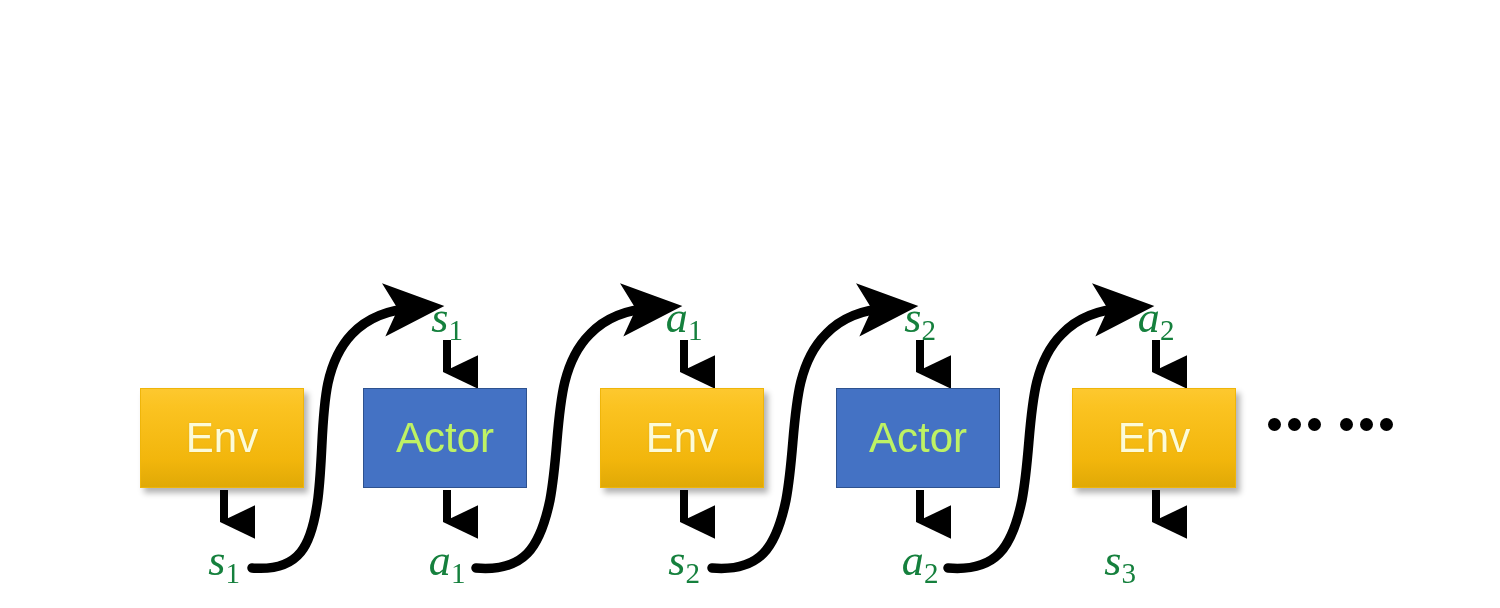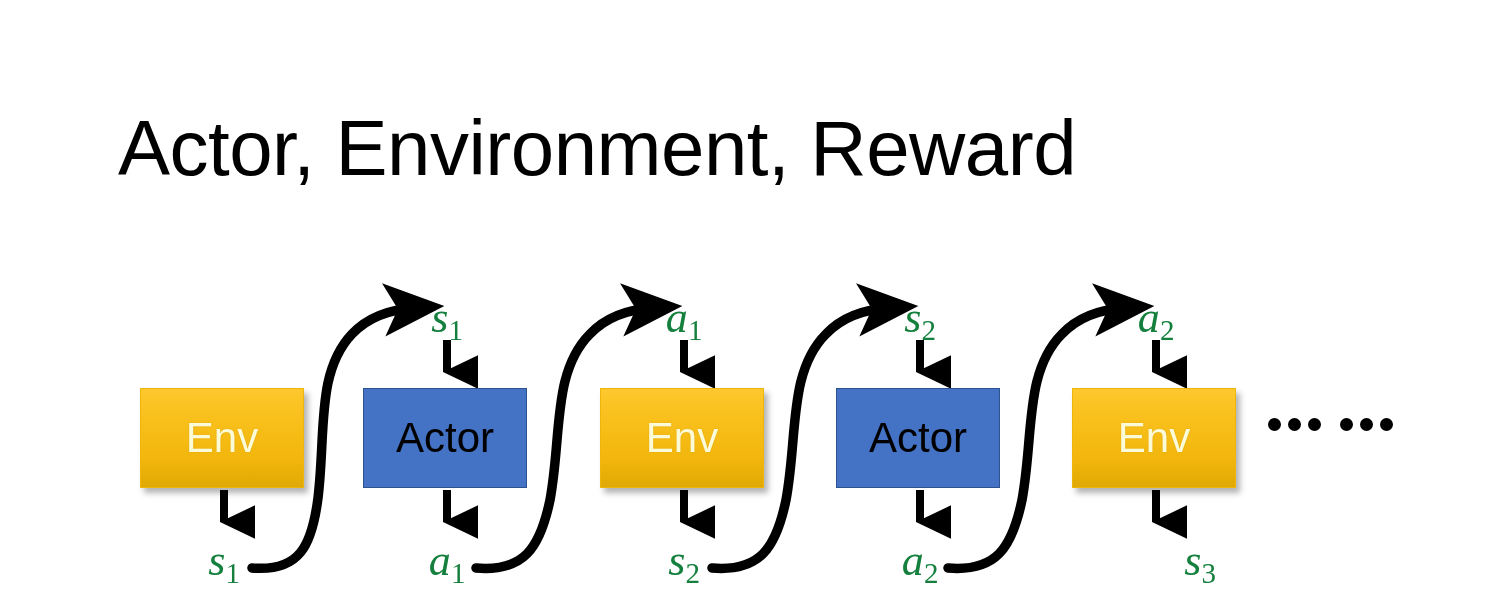--- a/index.html
+++ b/index.html
@@ -75,21 +75,21 @@
   .node-env .node-label {
     color: #FCFBD8;
     text-shadow: 0 0 2px rgba(0,0,0,0.10);
   }
   .node-actor {
     background: #4472C4;
     border: 1px solid #2E528F;
     box-shadow: none;
   }
   .node-actor .node-label {
-    color: #000000;
+    color: #bef264;
   }
 
   
   .mathlabel {
     position: absolute;
     font-family: "Liberation Serif", serif;
     font-style: italic;
     font-size: 44px;
     color: #15803d;
     white-space: nowrap;
@@ -123,21 +123,20 @@
   #ellipsis .gap {
     width: 5px;
     height: 1px;
   }
 </style>
 </head>
 <body>
 
 <div id="slide">
 
-  <div id="slide-title">Actor, Environment, Reward</div>
 
   <div id="diagram">
 
     <svg id="connectors" viewBox="0 0 1500 608">
       <defs>
         <marker id="ah" markerWidth="7" markerHeight="7" refX="3.4" refY="3.1" orient="auto" markerUnits="strokeWidth">
           <path d="M 0.2 0.3 L 6.6 3.1 L 0.2 5.9 L 1.7 3.1 Z" fill="#000000"></path>
         </marker>
         <marker id="ahv" markerWidth="4.2" markerHeight="4.6" refX="2.1" refY="3.9" orient="auto" markerUnits="strokeWidth">
           <path d="M 0 0 L 4.2 0 L 2.1 4.4 Z" fill="#000000"></path>
@@ -225,21 +224,21 @@
     </div>
     <div class="mathlabel" style="left:447px; top:539px;">
       <span>a</span><sub>1</sub>
     </div>
     <div class="mathlabel" style="left:684px; top:539px;">
       <span>s</span><sub>2</sub>
     </div>
     <div class="mathlabel" style="left:920px; top:539px;">
       <span>a</span><sub>2</sub>
     </div>
-    <div class="mathlabel" style="left:1200px; top:539px;">
+    <div class="mathlabel" style="left:1120px; top:539px;">
       <span>s</span><sub>3</sub>
     </div>
 
     <div id="ellipsis">
       <span class="dot"></span>
       <span class="dot"></span>
       <span class="dot"></span>
       <span class="gap"></span>
       <span class="dot"></span>
       <span class="dot"></span>

